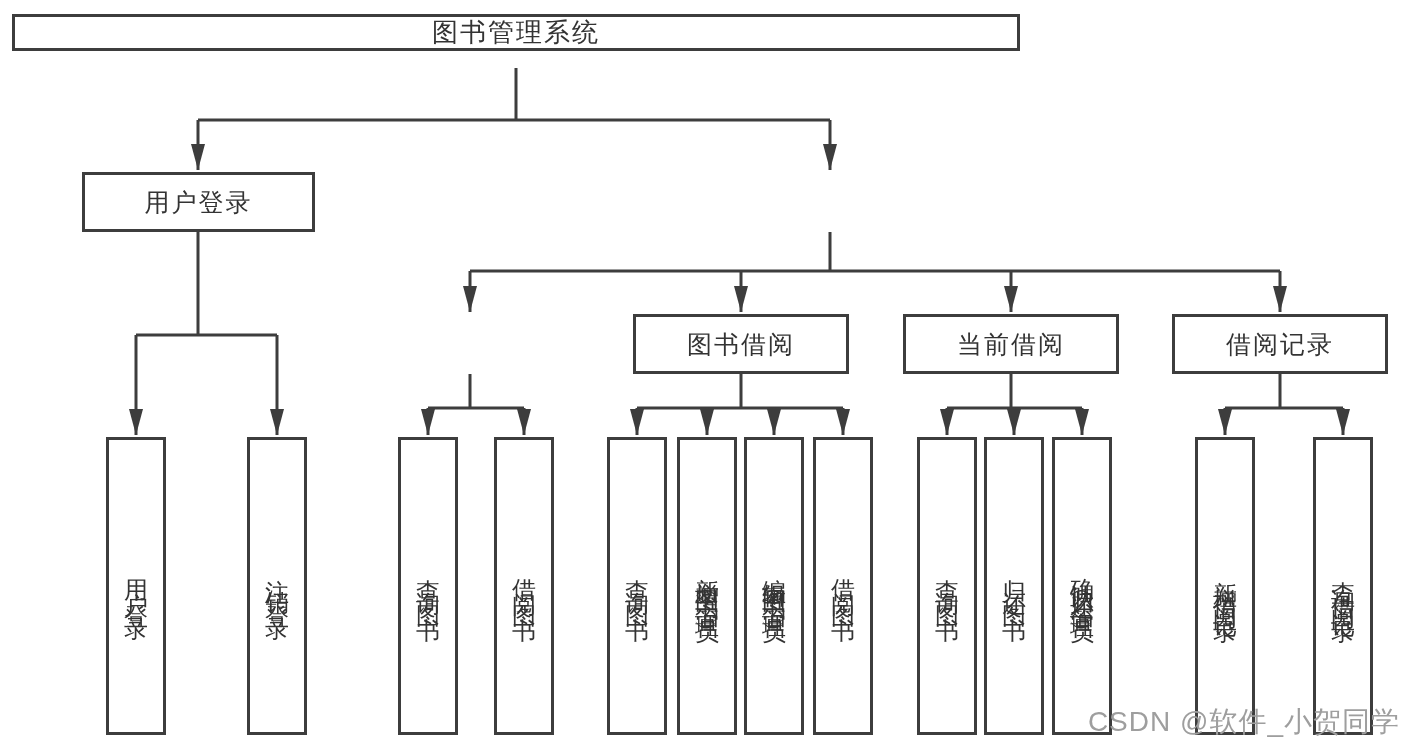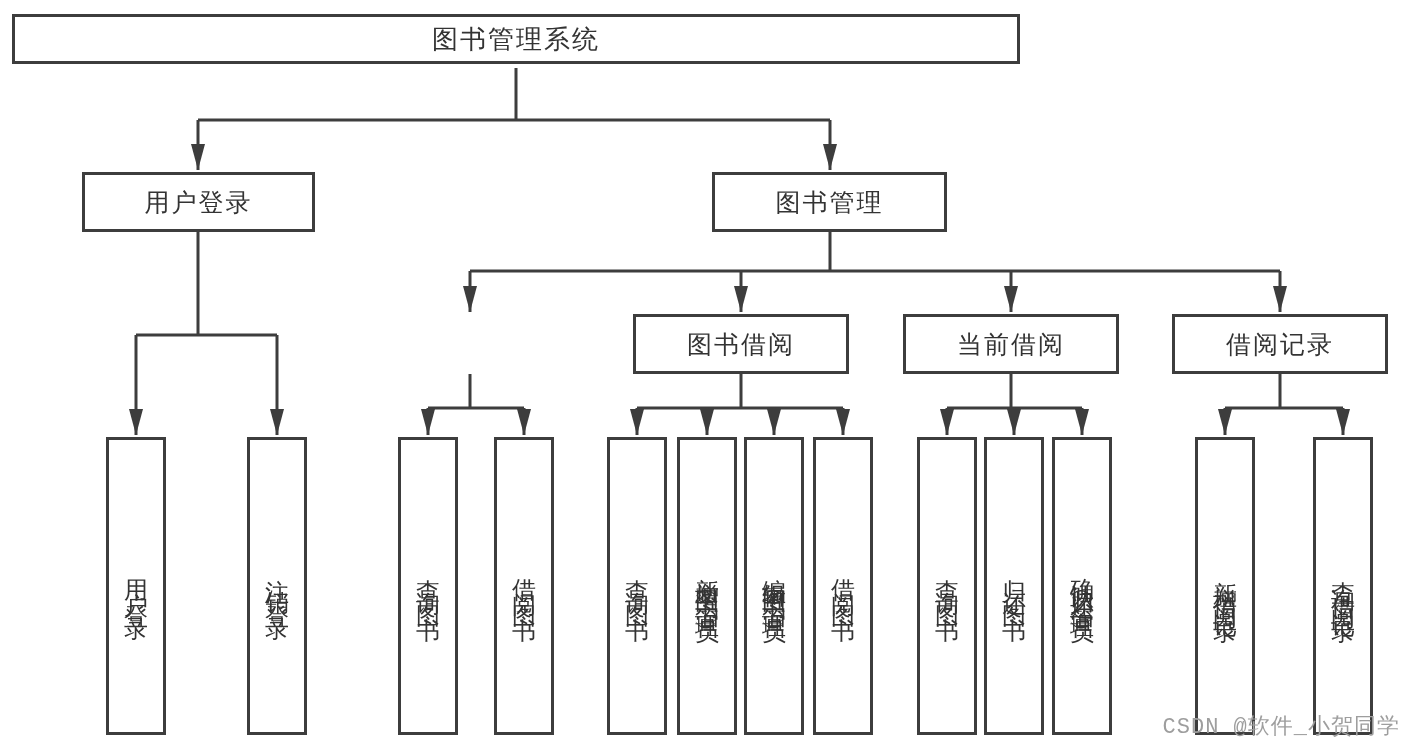--- a/index.html
+++ b/index.html
@@ -34,26 +34,25 @@
     text-orientation:mixed;
     font-size:24px;
     letter-spacing:13px;
     line-height:1;
   }
   .v.mid .label{letter-spacing:8px;}
   .v.long .label{letter-spacing:6px;}
   .watermark{
     position:absolute;
     right:5px;bottom:6px;
-    font-size:22px;
+    font-size:28px;
     color:var(--wm);
     letter-spacing:1px;
     z-index:5;
     white-space:nowrap;
-    font-family:Liberation Mono, monospace;
   }
 </style>
 </head>
 <body>
 
 <div class="stage">
 
   <svg class="connectors" viewBox="0 0 1405 747" xmlns="http://www.w3.org/2000/svg">
     <defs>
       <marker id="ah" markerUnits="userSpaceOnUse" markerWidth="28" markerHeight="16" viewBox="0 0 28 16" refX="26" refY="8" orient="auto">
@@ -102,29 +101,26 @@
       <path class="wire" d="M1082,408 V435" marker-end="url(#ah)"></path>
     </g>
 
     <g>
       <path class="wire" d="M1280,374 V408 M1225,408 H1343"></path>
       <path class="wire" d="M1225,408 V435" marker-end="url(#ah)"></path>
       <path class="wire" d="M1343,408 V435" marker-end="url(#ah)"></path>
     </g>
   </svg>
 
-  <div class="box h root" style="left:12px;top:14px;width:1008px;height:50px">
+  <div class="box h root" style="left:12px;top:14px;width:1008px;height:37px">
     <span class="label">图书管理系统</span>
   </div>
 
   <div class="box h" style="left:82px;top:172px;width:233px;height:60px">
     <span class="label">用户登录</span>
-  </div>
-  <div class="box h" style="left:712px;top:172px;width:235px;height:60px">
-    <span class="label">图书管理</span>
   </div>
 
   <div class="box h" style="left:903px;top:314px;width:216px;height:60px">
     <span class="label">当前借阅</span>
   </div>
   <div class="box h" style="left:633px;top:314px;width:216px;height:60px">
     <span class="label">图书借阅</span>
   </div>
   <div class="box h" style="left:1172px;top:314px;width:216px;height:60px">
     <span class="label">借阅记录</span>

